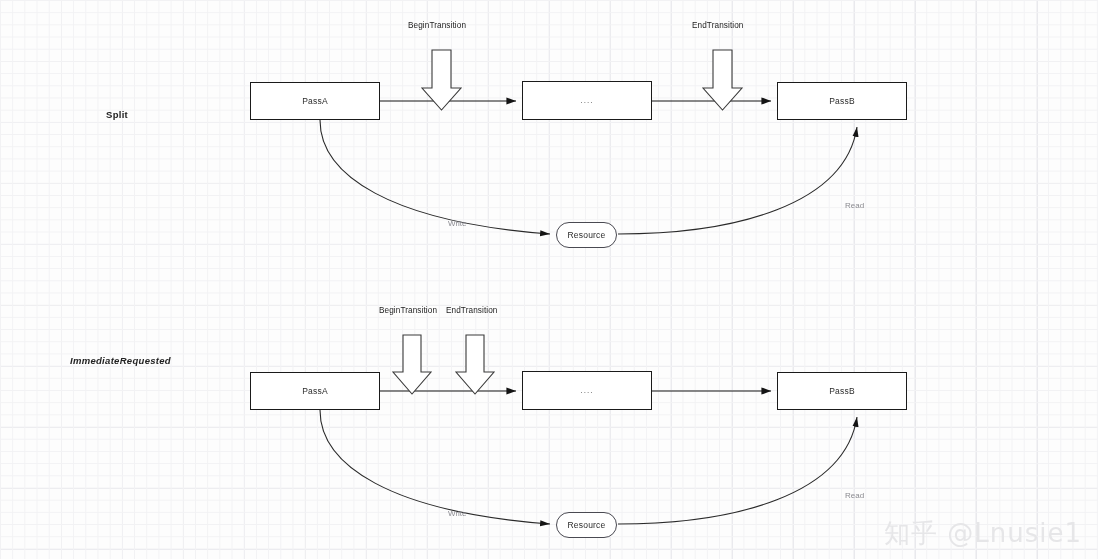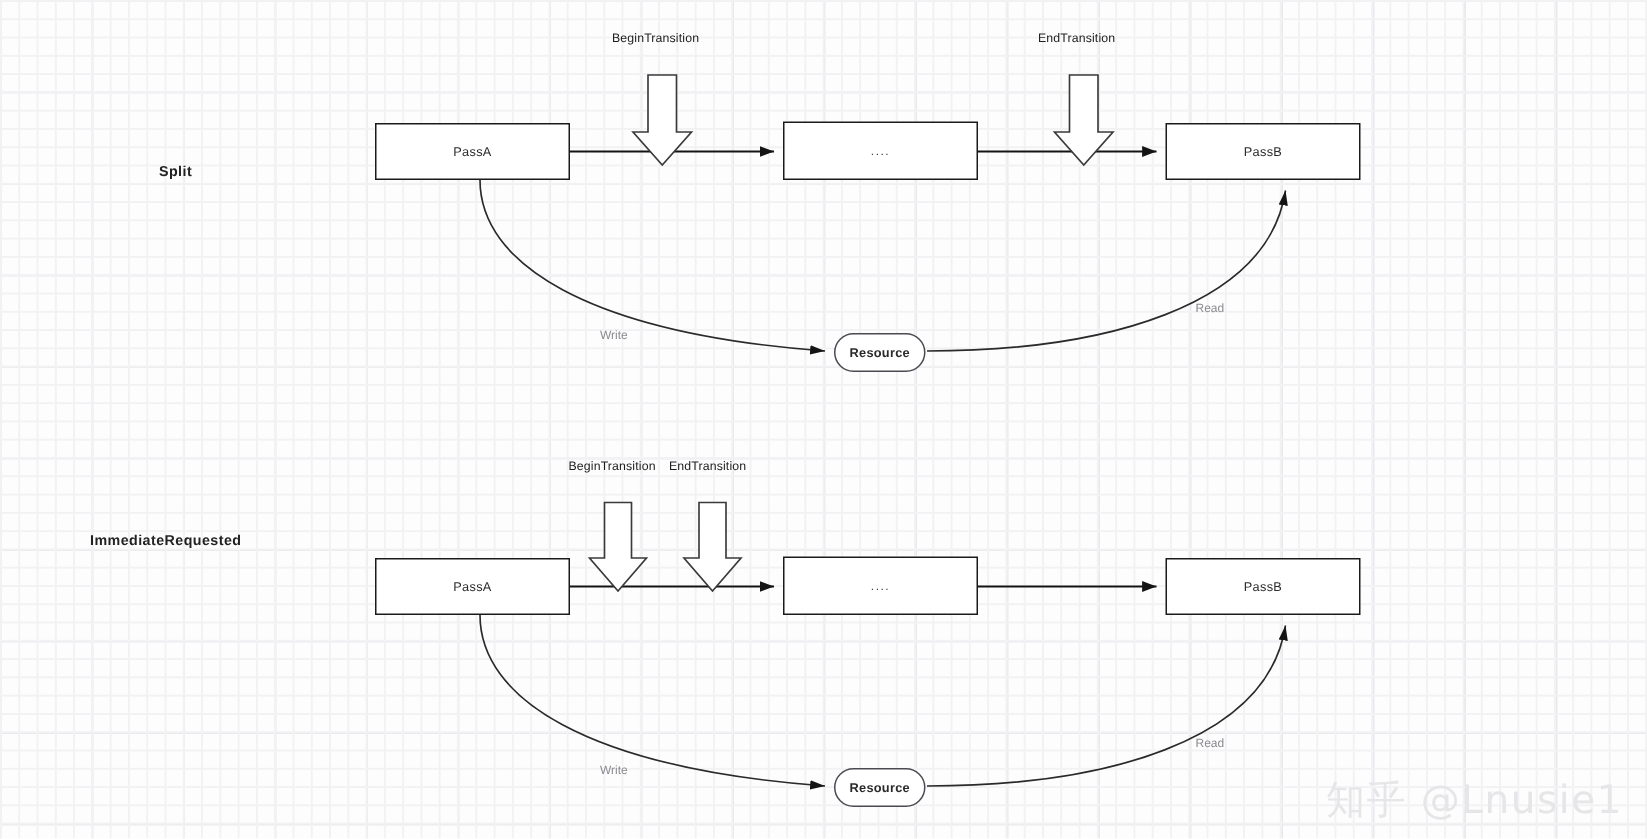--- a/index.html
+++ b/index.html
@@ -38,21 +38,21 @@
     align-items: center;
     justify-content: center;
     font-size: 8.5px;
     color: #2b2b2b;
     letter-spacing: .2px;
   }
   .node.resource {
     border: 1.3px solid #4a4a52;
     border-radius: 13px;
     font-size: 8.5px;
-    font-weight: bold;
+    font-weight: normal;
     color: #2b2b2b;
   }
   .section-label {
     position: absolute;
     font-size: 9.5px;
     font-weight: bold;
     color: #222;
     letter-spacing: .3px;
     white-space: nowrap;
   }
@@ -62,20 +62,21 @@
     font-weight: normal;
     color: #1d1d1d;
     white-space: nowrap;
     letter-spacing: .1px;
   }
   .edge-label {
     position: absolute;
     font-size: 8px;
     color: #8a8a90;
     white-space: nowrap;
+    margin-left: 48px;
   }
   .dots {
     letter-spacing: 1px;
     color: #3a3a3a;
     font-size: 8px;
   }
   .watermark {
     position: absolute;
     right: 16px;
     bottom: 8px;
@@ -146,21 +147,21 @@
   </div>
 
   <div class="node resource" style="left:556px; top:222px; width:61px; height:26px;">
     <span>Resource</span>
   </div>
 
   <div class="edge-label" style="left:400px; top:219px;">Write</div>
 
   <div class="edge-label" style="left:797px; top:201px;">Read</div>
 
-  <div class="section-label" style="left:60px; top:355px;">ImmediateRequested</div>
+  <div class="section-label" style="left:70px; top:355px;font-style:italic;">ImmediateRequested</div>
 
   <div class="transition-label" style="left:379px; top:306px;">BeginTransition</div>
 
   <div class="transition-label" style="left:446px; top:306px;">EndTransition</div>
 
   <div class="node" style="left:250px; top:372px; width:130px; height:38px;">
     <span>PassA</span>
   </div>
 
   <div class="node" style="left:522px; top:371px; width:130px; height:39px;">

